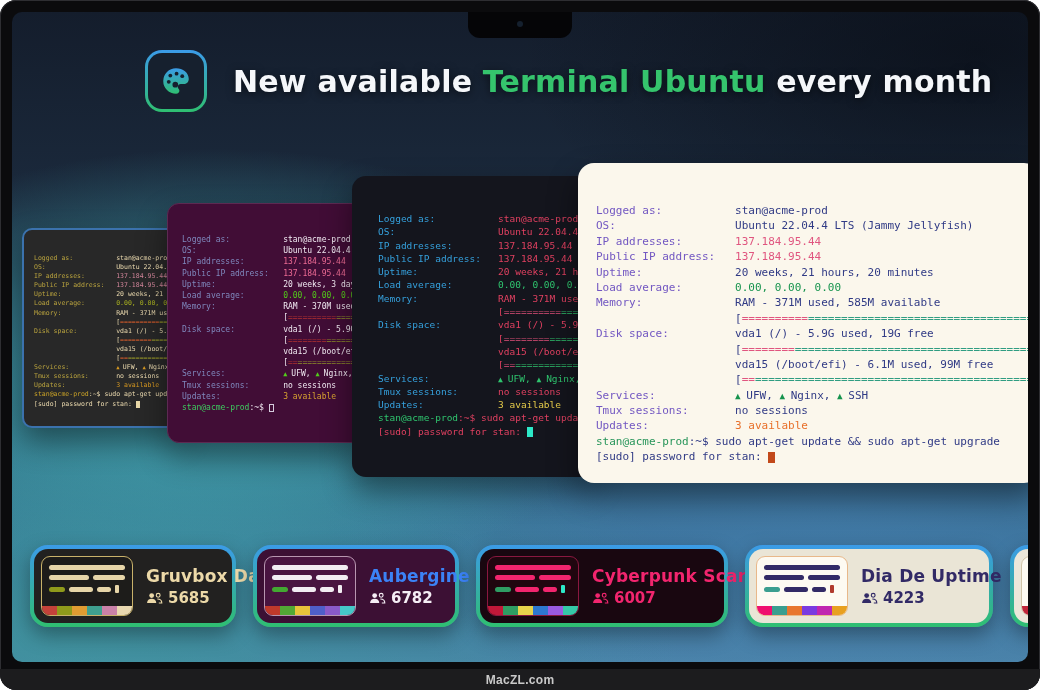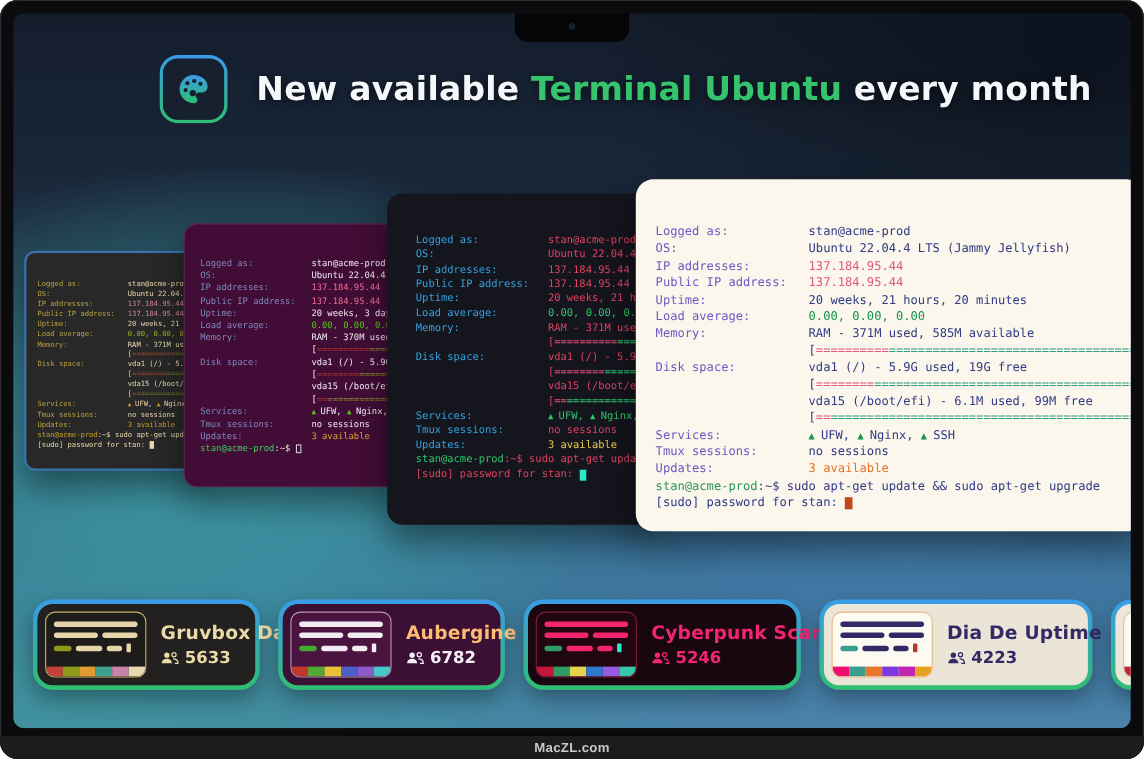--- a/index.html
+++ b/index.html
@@ -182,21 +182,21 @@
           </div>
           <div class="card-text">
             <div class="card-title" style="color: rgb(236, 217, 168);">Gruvbox Dark</div>
             <div class="card-users" style="color: rgb(236, 217, 168);">
               <svg class="users-icon" viewBox="0 0 24 16" fill="currentColor">
                   <circle cx="8" cy="4.6" r="3.4"></circle>
                   <path d="M1.5 15c0-3.6 2.9-5.8 6.5-5.8s6.5 2.2 6.5 5.8z"></path>
                   <circle cx="17.2" cy="4.2" r="2.7" fill="none" stroke="currentColor" stroke-width="1.6"></circle>
                   <path d="M16 9.4c3.4 0 6.3 2 6.3 5.6h-4.2" fill="none" stroke="currentColor" stroke-width="1.6"></path>
                 </svg>
-              <span>5633</span>
+              <span>5685</span>
             </div>
           </div>
         </div>
       </div>
       <div class="card c2">
         <div class="card-inner" style="background: rgb(60, 16, 52);">
           <div class="thumb" style="background: rgb(73, 20, 64); border-color: rgb(184, 150, 176);">
             <div class="trow">
                 <span class="tb tb-l" style="background: rgb(242, 236, 242);"></span>
               </div>
@@ -213,21 +213,21 @@
             <div class="strip">
                 <i style="background: rgb(192, 57, 43);"></i>
                 <i style="background: rgb(82, 168, 53);"></i>
                 <i style="background: rgb(232, 195, 58);"></i>
                 <i style="background: rgb(79, 95, 201);"></i>
                 <i style="background: rgb(138, 90, 201);"></i>
                 <i style="background: rgb(69, 200, 200);"></i>
               </div>
           </div>
           <div class="card-text">
-            <div class="card-title" style="color: #fdba74;">Aubergine</div>
+            <div class="card-title" style="color: #3b82f6;">Aubergine</div>
             <div class="card-users" style="color: rgb(245, 238, 245);">
               <svg class="users-icon" viewBox="0 0 24 16" fill="currentColor">
                   <circle cx="8" cy="4.6" r="3.4"></circle>
                   <path d="M1.5 15c0-3.6 2.9-5.8 6.5-5.8s6.5 2.2 6.5 5.8z"></path>
                   <circle cx="17.2" cy="4.2" r="2.7" fill="none" stroke="currentColor" stroke-width="1.6"></circle>
                   <path d="M16 9.4c3.4 0 6.3 2 6.3 5.6h-4.2" fill="none" stroke="currentColor" stroke-width="1.6"></path>
                 </svg>
               <span>6782</span>
             </div>
           </div>
@@ -260,21 +260,21 @@
           </div>
           <div class="card-text">
             <div class="card-title" style="color: rgb(242, 37, 110);">Cyberpunk Scarlet</div>
             <div class="card-users" style="color: rgb(242, 37, 110);">
               <svg class="users-icon" viewBox="0 0 24 16" fill="currentColor">
                   <circle cx="8" cy="4.6" r="3.4"></circle>
                   <path d="M1.5 15c0-3.6 2.9-5.8 6.5-5.8s6.5 2.2 6.5 5.8z"></path>
                   <circle cx="17.2" cy="4.2" r="2.7" fill="none" stroke="currentColor" stroke-width="1.6"></circle>
                   <path d="M16 9.4c3.4 0 6.3 2 6.3 5.6h-4.2" fill="none" stroke="currentColor" stroke-width="1.6"></path>
                 </svg>
-              <span>5246</span>
+              <span>6007</span>
             </div>
           </div>
         </div>
       </div>
       <div class="card c4">
         <div class="card-inner" style="background: rgb(234, 229, 214);">
           <div class="thumb" style="background: rgb(253, 250, 242); border-color: rgb(232, 184, 138);">
             <div class="trow">
                 <span class="tb tb-l" style="background: rgb(50, 42, 102);"></span>
               </div>

